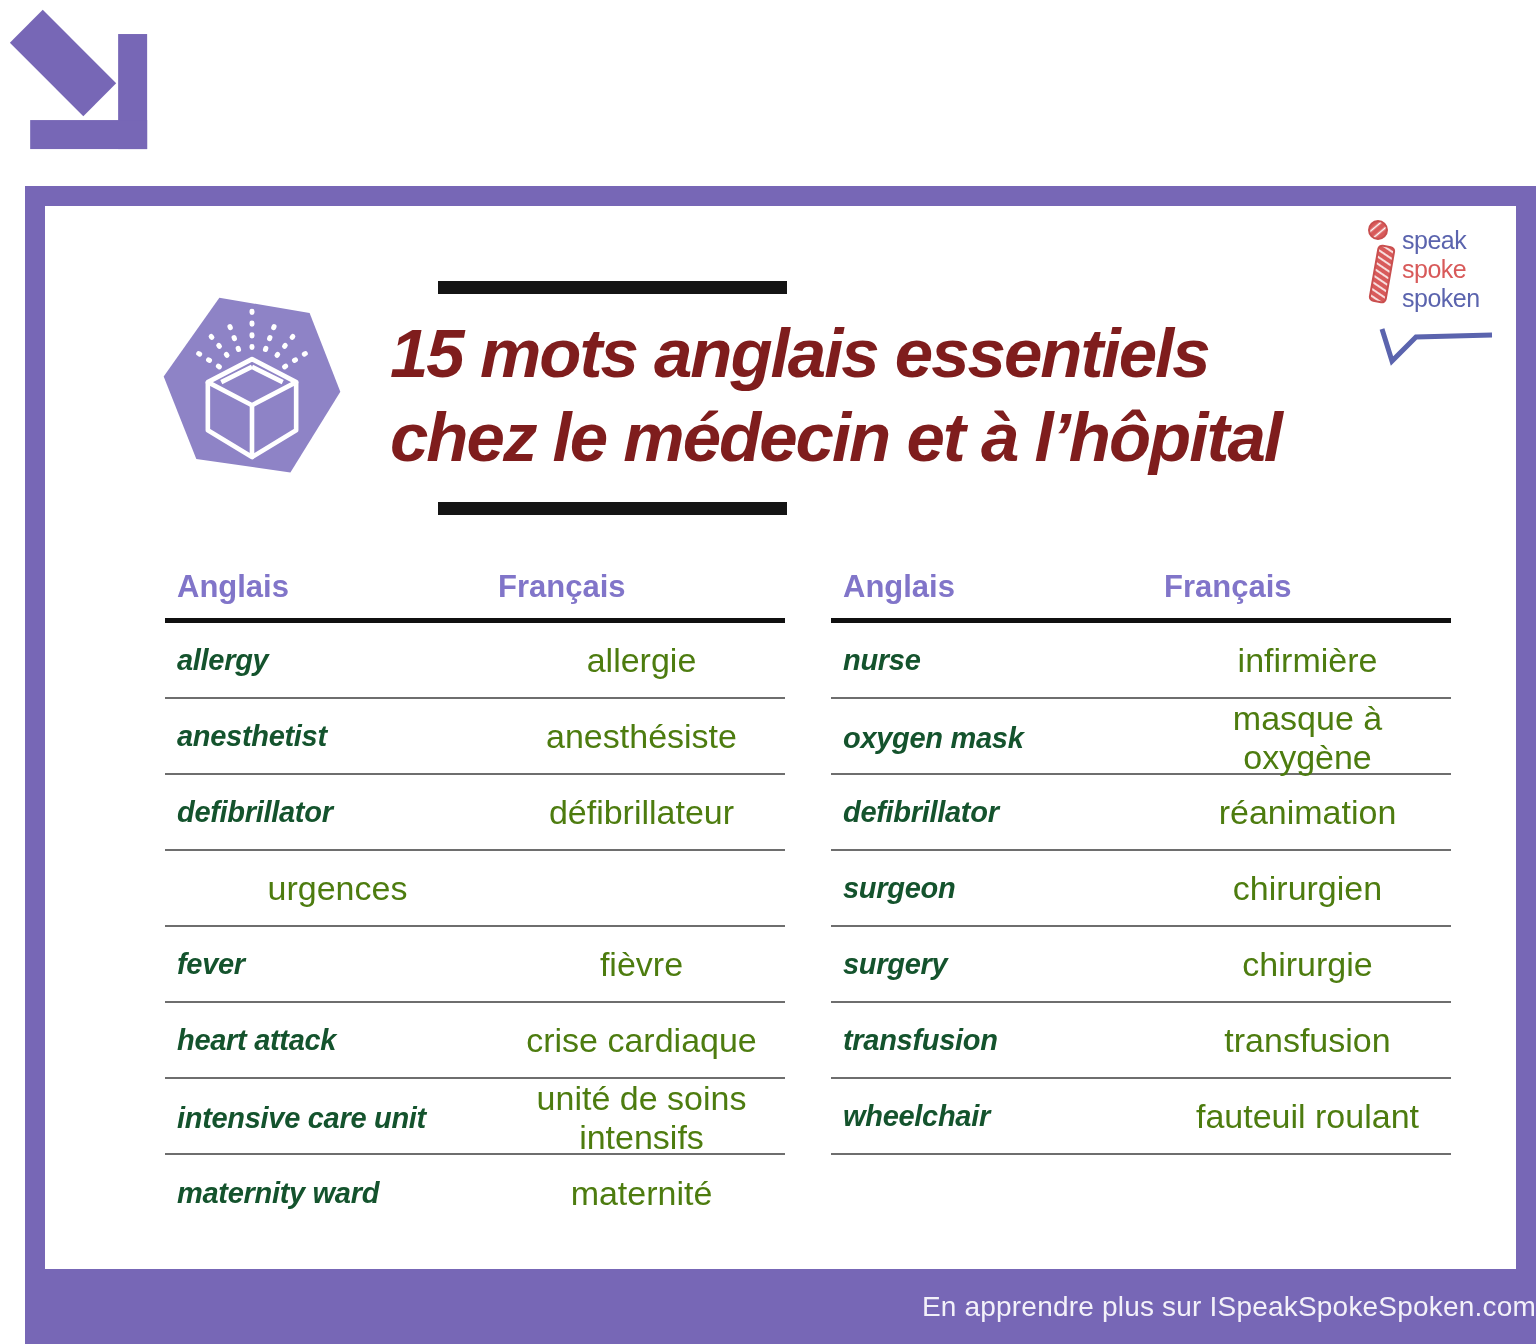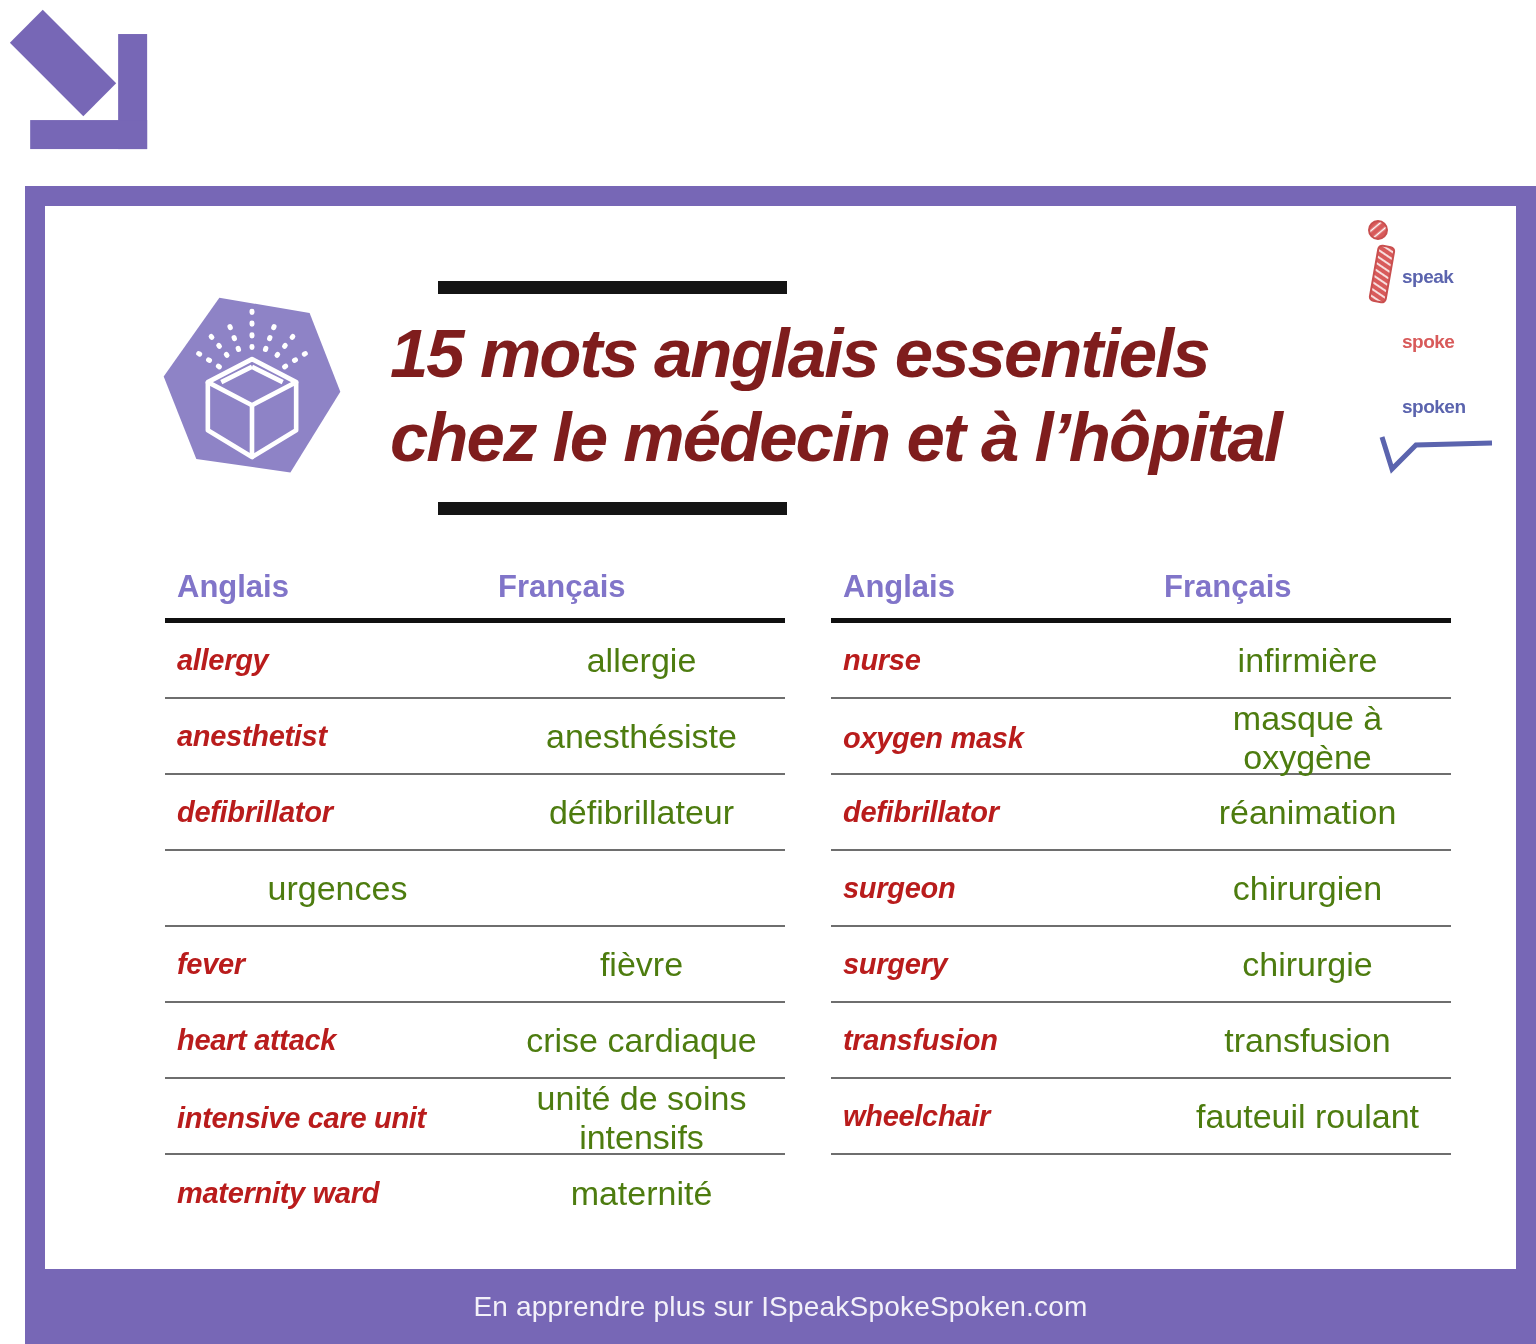--- a/index.html
+++ b/index.html
@@ -30,44 +30,43 @@
   .inner-white {
     position: absolute;
     left: 20px; top: 20px;
     width: 1471px; height: 1063px;
     background: #ffffff;
   }
   .footer-band {
     position: absolute;
     left: 0; bottom: 0;
     width: 100%; height: 75px;
-    display: flex; align-items: center; justify-content: center;
+    display: flex; align-items: center; justify-content: flex-end;
   }
   .footer-band span {
     color: #F3F1F9;
     font-size: 28px;
     letter-spacing: 0.2px;
   }
 
   
   .logo {
     position: absolute;
     left: 1362px; top: 218px;
     width: 150px;
   }
   .logo-top { display: flex; align-items: flex-start; }
   .logo-i { width: 40px; height: 92px; flex: 0 0 auto; }
   .logo-words { padding-top: 8px; }
   .logo-words .w {
     display: block;
-    font-weight: bold;
-    font-size: 19px;
+    font-weight: normal;
+    font-size: 25px;
     line-height: 29px;
     letter-spacing: -0.5px;
-    margin-top: 36px;
   }
   .w-indigo { color: #5B64AE; }
   .w-red { color: #D85A5A; }
   .logo-check { display: block; margin: 12px 0 0 14px; }
 
   
   .hexagon { position: absolute; left: 156px; top: 290px; width: 192px; height: 192px; }
 
   
   .title-block { position: absolute; left: 390px; top: 281px; }
@@ -117,21 +116,21 @@
     padding-left: 12px;
     height: 76px;
     align-items: center;
     border-bottom: 2px solid #6e6e6e;
   }
   .vocab-table.no-last-border .trow:last-child { border-bottom: none; }
   .en {
     font-weight: bold;
     font-style: italic;
     font-size: 29px;
-    color: #b91c1c;
+    color: #14532d;
     letter-spacing: -0.3px;
   }
   .fr {
     font-size: 34px;
     color: #4d7c0f;
     text-align: center;
   }
 </style>
 </head>
 <body>

